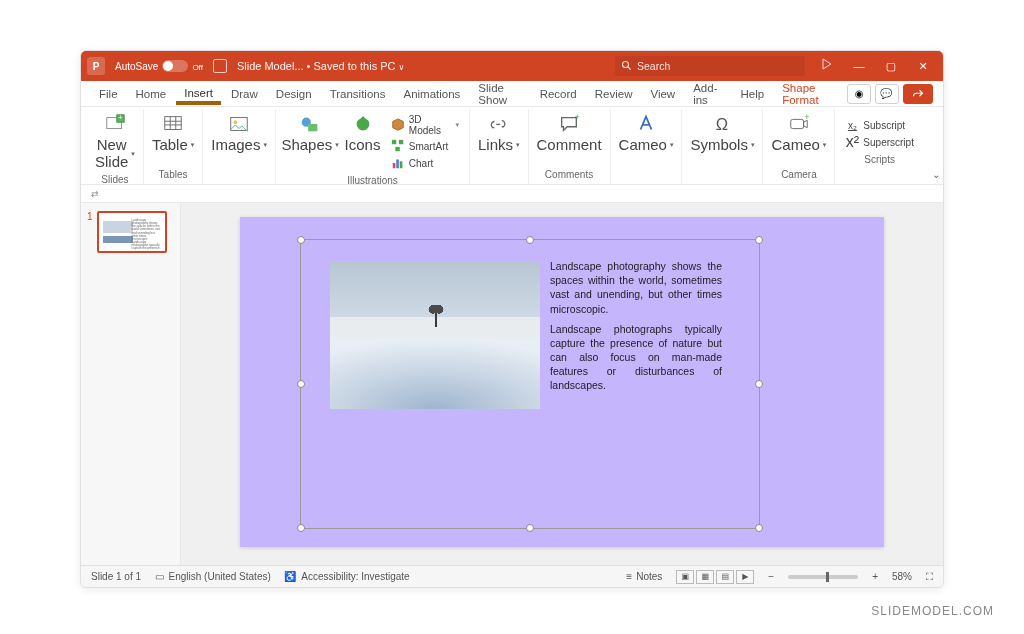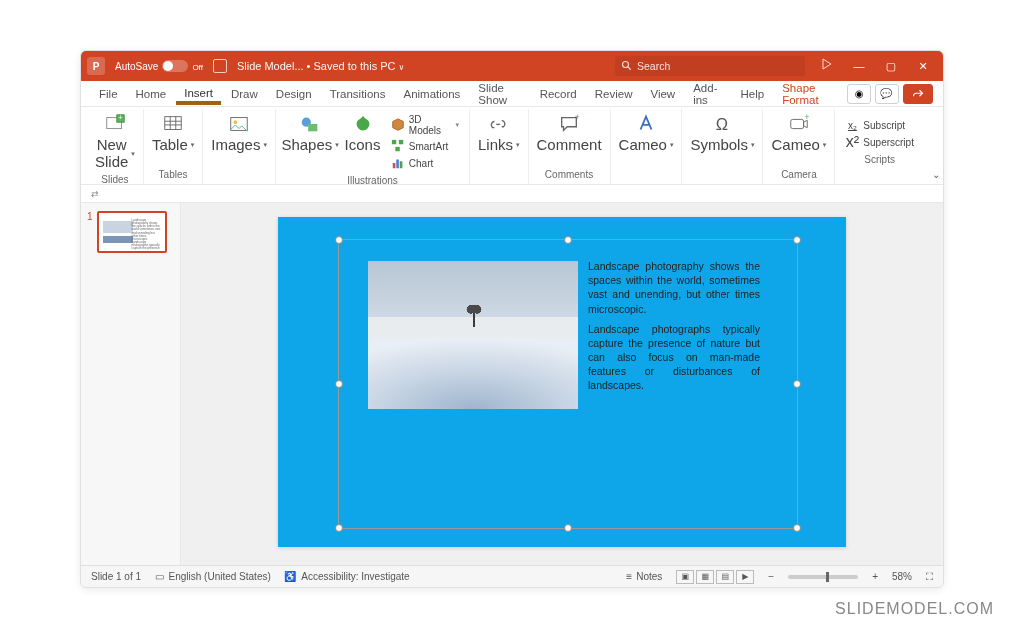--- a/index.html
+++ b/index.html
@@ -42,41 +42,41 @@
 .qat { background:#fff; height:18px; border-bottom:1px solid #e8e8e8; display:flex; align-items:center; padding:0 10px;}
 .qat span { font-size:9px; color:#888;}
 .workspace { flex:1; display:flex; background:#f0f0f0; overflow:hidden;}
 .thumbs { width:100px; background:#f7f7f7; border-right:1px solid #e8e8e8; padding:8px 6px;}
 .thumb-wrap { display:flex; gap:4px; }
 .thumb-num { font-size:10px; color:#d04423; }
 .thumb { width:70px; height:42px; background:#fff; border:2px solid #d04423; border-radius:2px; position:relative; overflow:hidden;}
 .thumb .timg { position:absolute; left:4px; top:8px; width:30px; height:22px; background:linear-gradient(#c8d4e0 55%, #fff 55% 70%, #7a95b5 70%);}
 .thumb .ttext { position:absolute; right:3px; top:6px; width:30px; font-size:3px; line-height:1.05; color:#666;}
 .canvas-area { flex:1; display:flex; align-items:flex-start; justify-content:center; padding:14px 40px; overflow:auto;}
-.slide { width:568px; height:330px; background:#0ea5e9; box-shadow:0 1px 4px rgba(0,0,0,0.15); position:relative;}
+.slide { width:644px; height:330px; background:#c4b5fd; box-shadow:0 1px 4px rgba(0,0,0,0.15); position:relative;}
 .sel-box { position:absolute; left:60px; top:22px; width:460px; height:290px; border:1px solid #999;}
 .handle { position:absolute; width:8px; height:8px; background:#fff; border:1px solid #888; border-radius:4px; }
 .h-tl{left:-4px;top:-4px;} .h-tr{right:-4px;top:-4px;} .h-bl{left:-4px;bottom:-4px;} .h-br{right:-4px;bottom:-4px;}
 .h-tm{left:50%;top:-4px;margin-left:-4px;} .h-bm{left:50%;bottom:-4px;margin-left:-4px;}
 .h-ml{left:-4px;top:50%;margin-top:-4px;} .h-mr{right:-4px;top:50%;margin-top:-4px;}
 .slide-img { position:absolute; left:90px; top:44px; width:210px; height:148px; overflow:hidden; }
 .slide-img .sky { position:absolute; inset:0; background: linear-gradient(#b8c6d4, #cdd9e4 38%, #e9ecef 38% 72%, #fcfcfb 72% 80%, #dfe6ee 80%);}
 .slide-img .hill { position:absolute; bottom:0; left:-20px; right:-20px; height:72px; background:radial-gradient(ellipse 180px 70px at 50% 100%, #9fb5cf 0, #c9d6e4 55%, #e8eef5 100%);}
 .slide-img .tree { position:absolute; left:50%; top:50px; width:2px; height:16px; background:#3b3b3b; }
 .slide-img .crown { position:absolute; left:50%; top:40px; width:16px; height:14px; margin-left:-7px; background: radial-gradient(circle, #4a4a4a 30%, transparent 31%), radial-gradient(circle at 30% 60%, #4a4a4a 30%, transparent 31%), radial-gradient(circle at 70% 60%, #4a4a4a 30%, transparent 31%);}
 .slide-text { position:absolute; left:310px; top:42px; width:172px; font-size:10.5px; color:#222; line-height:1.35; text-align:justify;}
 .slide-text p { margin-bottom:6px;}
 .statusbar { height:22px; background:#f6f6f6; border-top:1px solid #e0e0e0; display:flex; align-items:center; padding: 0 10px; font-size:10px; color:#555; gap:14px;}
 .statusbar .sep { flex:1;}
 .sb-item { display:flex; align-items:center; gap:4px;}
 .zoom-slider { width:70px; height:4px; background:#ccc; position:relative; border-radius:2px;}
 .zoom-slider::after { content:''; position:absolute; left:38px; top:-3px; width:3px; height:10px; background:#666;}
 .viewbtns { display:flex; gap:2px;}
 .vbtn { width:18px; height:14px; border:1px solid #bbb; display:flex; align-items:center; justify-content:center; font-size:8px;}
-.watermark { position:absolute; right:30px; bottom:16px; font-size:16px; letter-spacing:1px; color:#888; }
+.watermark { position:absolute; right:30px; bottom:16px; font-size:12px; letter-spacing:1px; color:#888; }
 svg { display:block; }
 </style>
 </head>
 <body>
 
 <div class="app-window">
 
   <div class="titlebar">
     <div class="left">
       <div class="ppt-logo">P</div>

